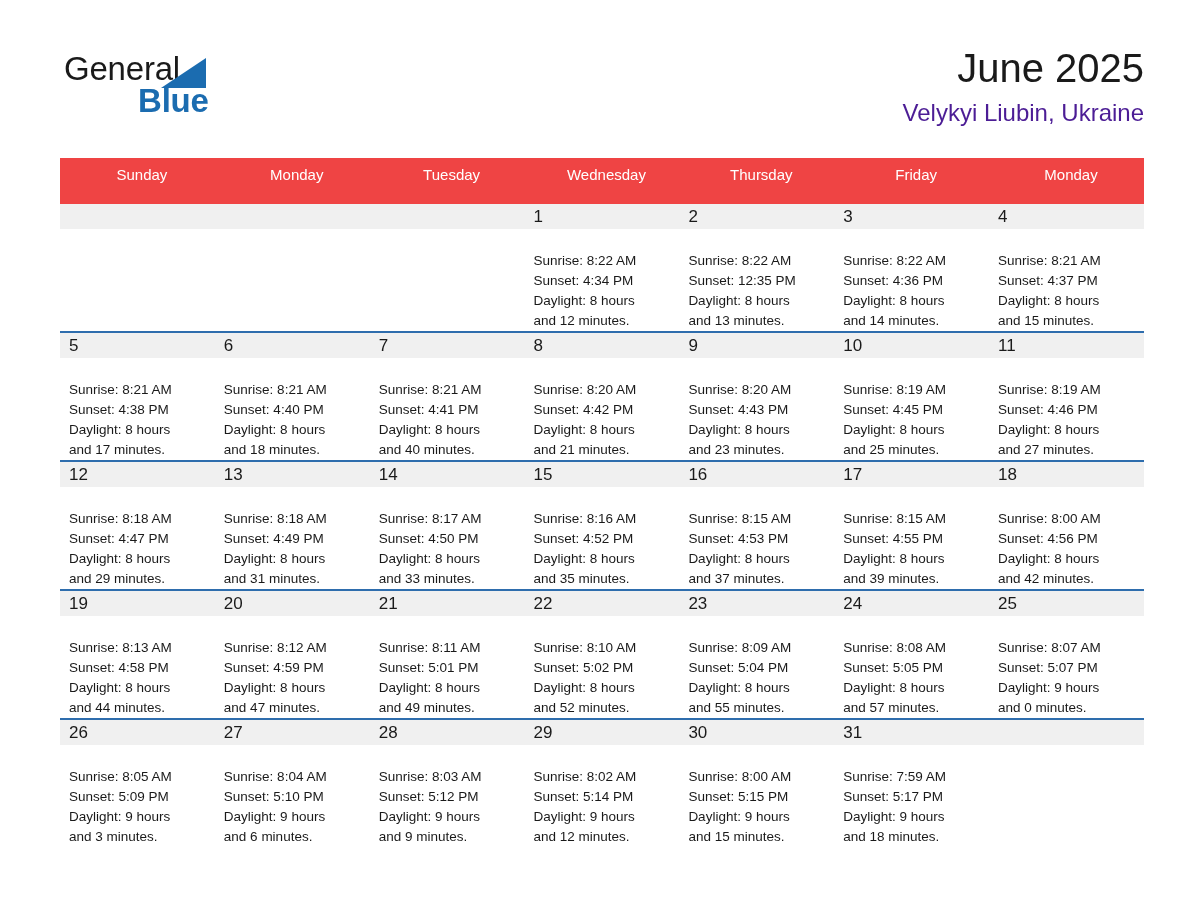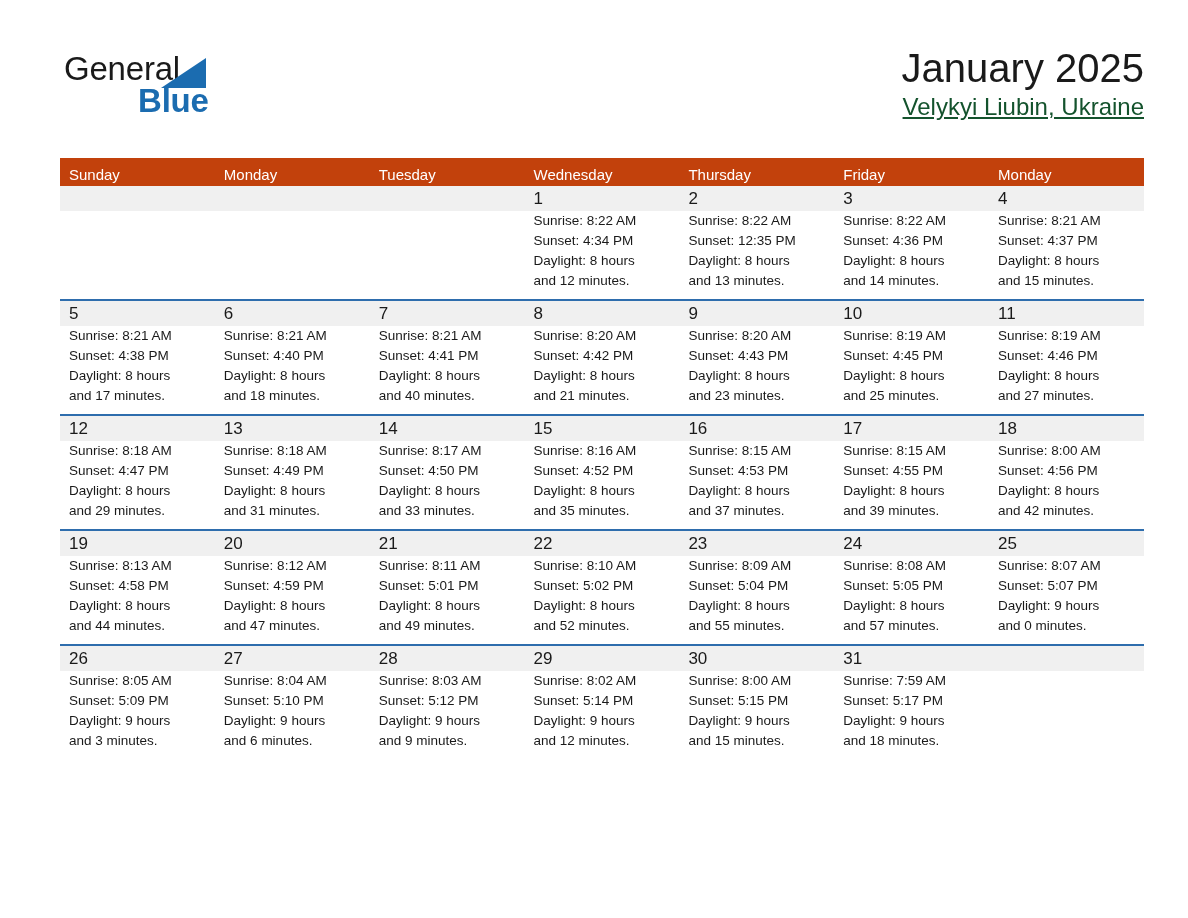--- a/index.html
+++ b/index.html
@@ -79,44 +79,43 @@
     font-size: 40px;
     line-height: 48px;
     font-weight: 400;
     color: #1a1a1a;
     white-space: nowrap;
   }
   .cal-subtitle {
     font-size: 24px;
     line-height: 30px;
     font-weight: 400;
-    color: #14532d;
-    margin-top: 0;
+    color: #4c1d95;
+    margin-top: 6px;
     white-space: nowrap;
-    text-decoration: underline;
   }
 
   
   .calendar {
     position: absolute;
     left: 52px;
     top: 158px;
     width: 1084px;
     border-collapse: collapse;
     table-layout: fixed;
   }
   .calendar col { width: 154.857px; }
 
   .calendar thead th {
-    background: #c2410c;
+    background: #ef4444;
     color: #ffffff;
     font-size: 15px;
     font-weight: 400;
-    text-align: left;
-    padding: 7px 0 3px 9px;
+    text-align: center;
+    padding: 7px 0 21px 9px;
     height: 18px;
     border: none;
   }
 
   .week-row > td {
     vertical-align: top;
     padding: 0;
     border: none;
     border-top: 2px solid #2e6dad;
     height: 113px;
@@ -132,42 +131,42 @@
     line-height: 25px;
     padding-left: 9px;
     font-size: 17px;
     color: #1a1a1a;
     box-sizing: border-box;
   }
   td.empty-cell .daynum-band { background: #f0f0f0; }
   td.empty-cell .cell-body { visibility: hidden; }
 
   .cell-body {
-    padding: 0 6px 0 9px;
+    padding: 22px 6px 0 9px;
     font-size: 13.5px;
     line-height: 20px;
     color: #1a1a1a;
   }
   .cell-body div { white-space: nowrap; }
 </style>
 </head>
 <body>
 
 <div class="page">
 
   <div class="header">
 
     <div class="logo">
       <span class="logo-general">General</span>
       <span class="logo-tri"></span>
       <span class="logo-blue">Blue</span>
     </div>
 
     <div class="title-block">
-      <div class="cal-title">January 2025</div>
+      <div class="cal-title">June 2025</div>
       <div class="cal-subtitle">Velykyi Liubin, Ukraine</div>
     </div>
 
   </div>
 
   <table class="calendar">
     <colgroup>
       <col>
         <col>
         <col>

